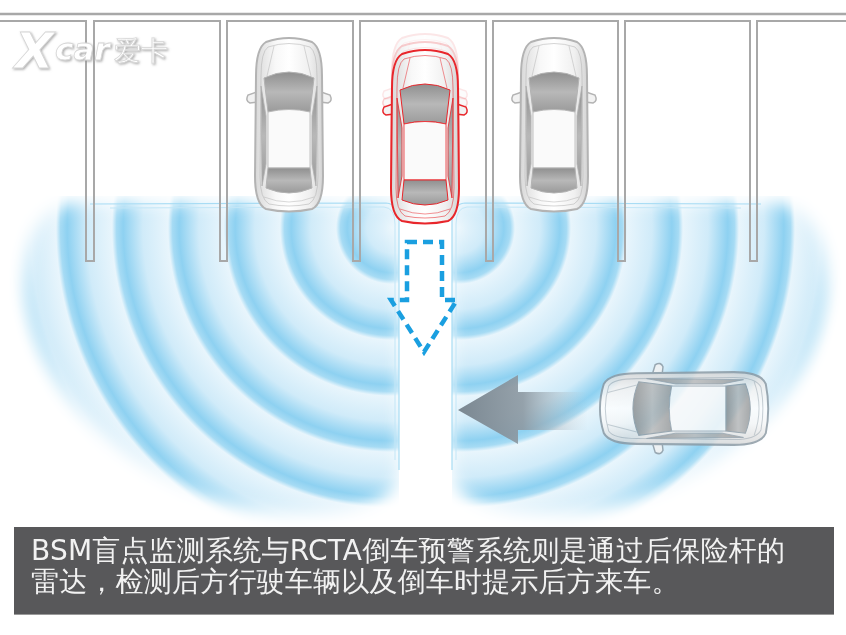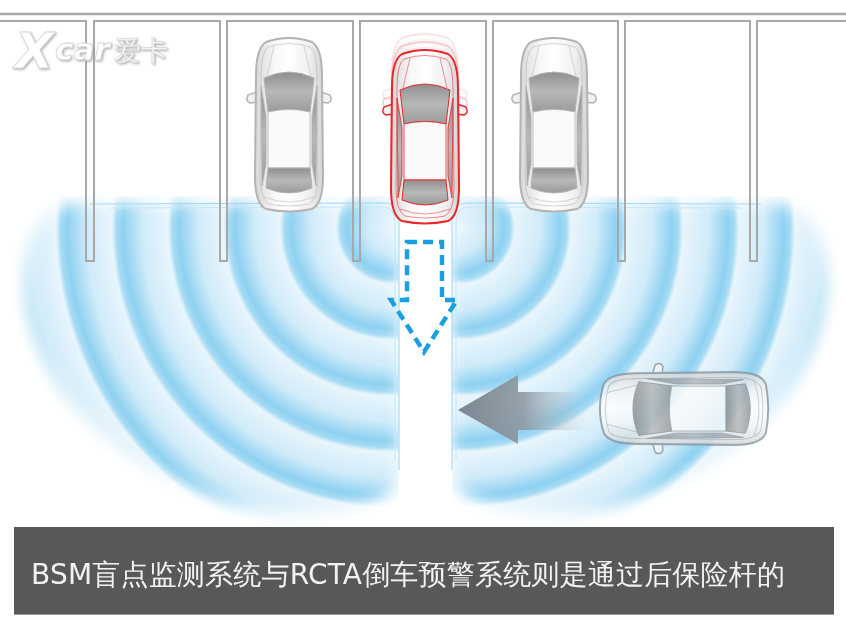--- a/index.html
+++ b/index.html
@@ -17,21 +17,21 @@
       width: 820px; height: 87px;
       box-sizing: border-box;
       padding: 8px 0 0 17px;
       color: #f2f2f2;
       font-family: "DejaVu Sans", "Liberation Sans", sans-serif;
       font-size: 28px;
       line-height: 31px;
       white-space: nowrap;
       letter-spacing: 0.2px;
     }
-    .caption-line { display: block; margin-top: 24px; }
+    .caption-line { display: block; }
     .logo-text { font-family: "DejaVu Sans", "Liberation Sans", sans-serif; }
   </style>
 </head>
 <body>
 
 <div id="stage">
   <svg id="scene" width="846" height="635" viewBox="0 0 846 635" xmlns="http://www.w3.org/2000/svg">
     <defs>
 
       <radialGradient id="rings" gradientUnits="userSpaceOnUse" cx="392" cy="228" r="56" spreadMethod="repeat">
@@ -120,14 +120,15 @@
       <text class="logo-text" x="55" y="60" font-size="31" font-weight="bold" font-style="italic">car</text>
       <text class="logo-text" x="114" y="60" font-size="27">爱卡</text>
     </g>
 
     <rect x="14" y="527" width="820" height="87" fill="#58585a"></rect>
     <line x1="14" y1="614.5" x2="834" y2="614.5" stroke="#9a9a9a" stroke-width="1"></line>
   </svg>
 
   <div class="caption-text">
     <span class="caption-line">BSM盲点监测系统与RCTA倒车预警系统则是通过后保险杆的</span>
+    <span class="caption-line">雷达，检测后方行驶车辆以及倒车时提示后方来车。</span>
   </div>
 </div>
 
 </body></html>

